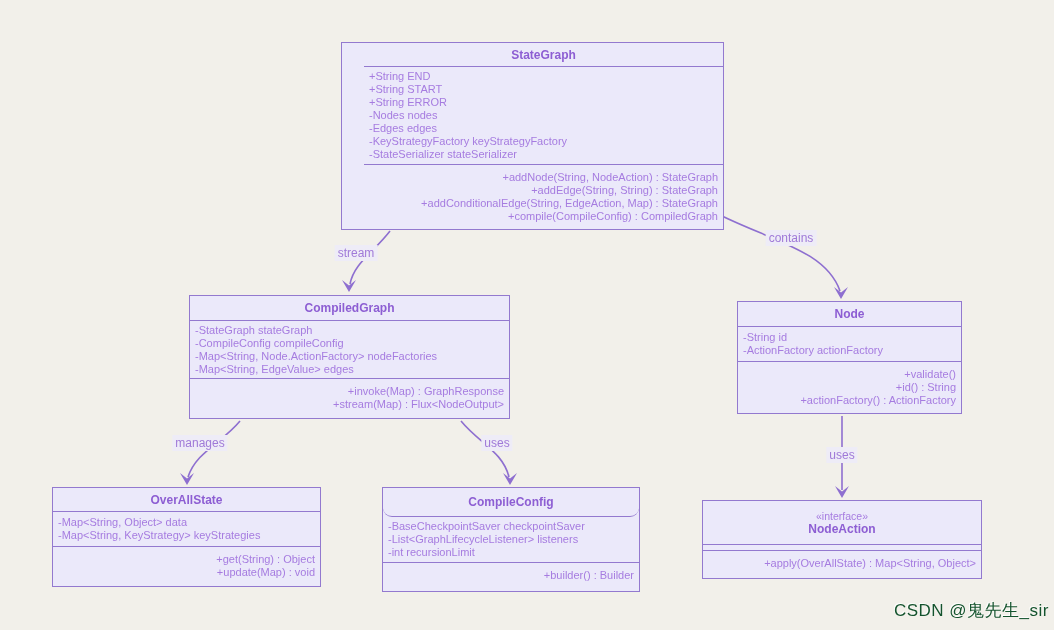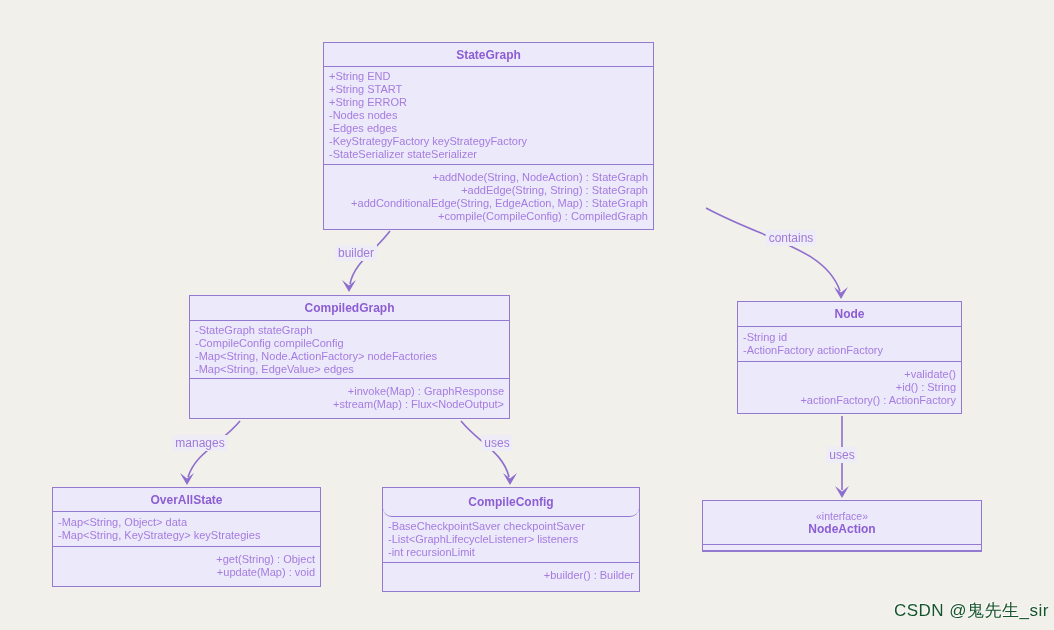--- a/index.html
+++ b/index.html
@@ -46,21 +46,21 @@
   }
   .uml-attrs { border-bottom: 1.5px solid #9379cf; }
   .uml-methods { padding-top: 6px; text-align: right; }
   .uml-empty-section {
     height: 6px;
     border-bottom: 1.5px solid #9379cf;
     box-sizing: border-box;
   }
 
   
-  #cls-stategraph { left: 323px; top: 42px; width: 331px; }
+  #cls-stategraph { left: 341px; top: 42px; width: 383px; padding-left: 22px; }
   #cls-stategraph .uml-title   { height: 24px; }
   #cls-stategraph .uml-attrs   { height: 98px; }
   #cls-stategraph .uml-methods { height: 64px; }
 
   #cls-compiledgraph { left: 189px; top: 295px; width: 321px; }
   #cls-compiledgraph .uml-title   { height: 25px; }
   #cls-compiledgraph .uml-attrs   { height: 58px; }
   #cls-compiledgraph .uml-methods { height: 39px; }
 
   #cls-node { left: 737px; top: 301px; width: 225px; }
@@ -131,21 +131,21 @@
     <path class="edge-path" d="M 240 421 C 222 443, 196 452, 188 477"></path>
     <polygon class="edge-head" points="187,485 180,473 187,478.5 194,473"></polygon>
 
     <path class="edge-path" d="M 461 421 C 479 443, 503 452, 509 477"></path>
     <polygon class="edge-head" points="510,485 503,473 510,478.5 517,473"></polygon>
 
     <path class="edge-path" d="M 842 416 L 842 490"></path>
     <polygon class="edge-head" points="842,498 835,486 842,491.5 849,486"></polygon>
   </svg>
 
-  <div class="edge-label" style="left:356px; top:253px;">builder</div>
+  <div class="edge-label" style="left:356px; top:253px;">stream</div>
   <div class="edge-label" style="left:791px; top:238px;">contains</div>
   <div class="edge-label" style="left:200px; top:443px;">manages</div>
   <div class="edge-label" style="left:497px; top:443px;">uses</div>
   <div class="edge-label" style="left:842px; top:455px;">uses</div>
 
   <div class="uml-class" id="cls-stategraph">
     <div class="uml-title">
         <span>StateGraph</span>
       </div>
     <div class="uml-attrs">
@@ -223,17 +223,20 @@
       <div>+builder() : Builder</div>
     </div>
   </div>
 
   <div class="uml-class" id="cls-nodeaction">
     <div class="uml-title">
       <span class="uml-stereotype">«interface»</span>
       <span>NodeAction</span>
     </div>
     <div class="uml-empty-section"></div>
+    <div class="uml-methods">
+      <div>+apply(OverAllState) : Map&lt;String, Object&gt;</div>
+    </div>
   </div>
 
   <div class="watermark">CSDN @鬼先生_sir</div>
 
 </div>
 
 </body></html>

